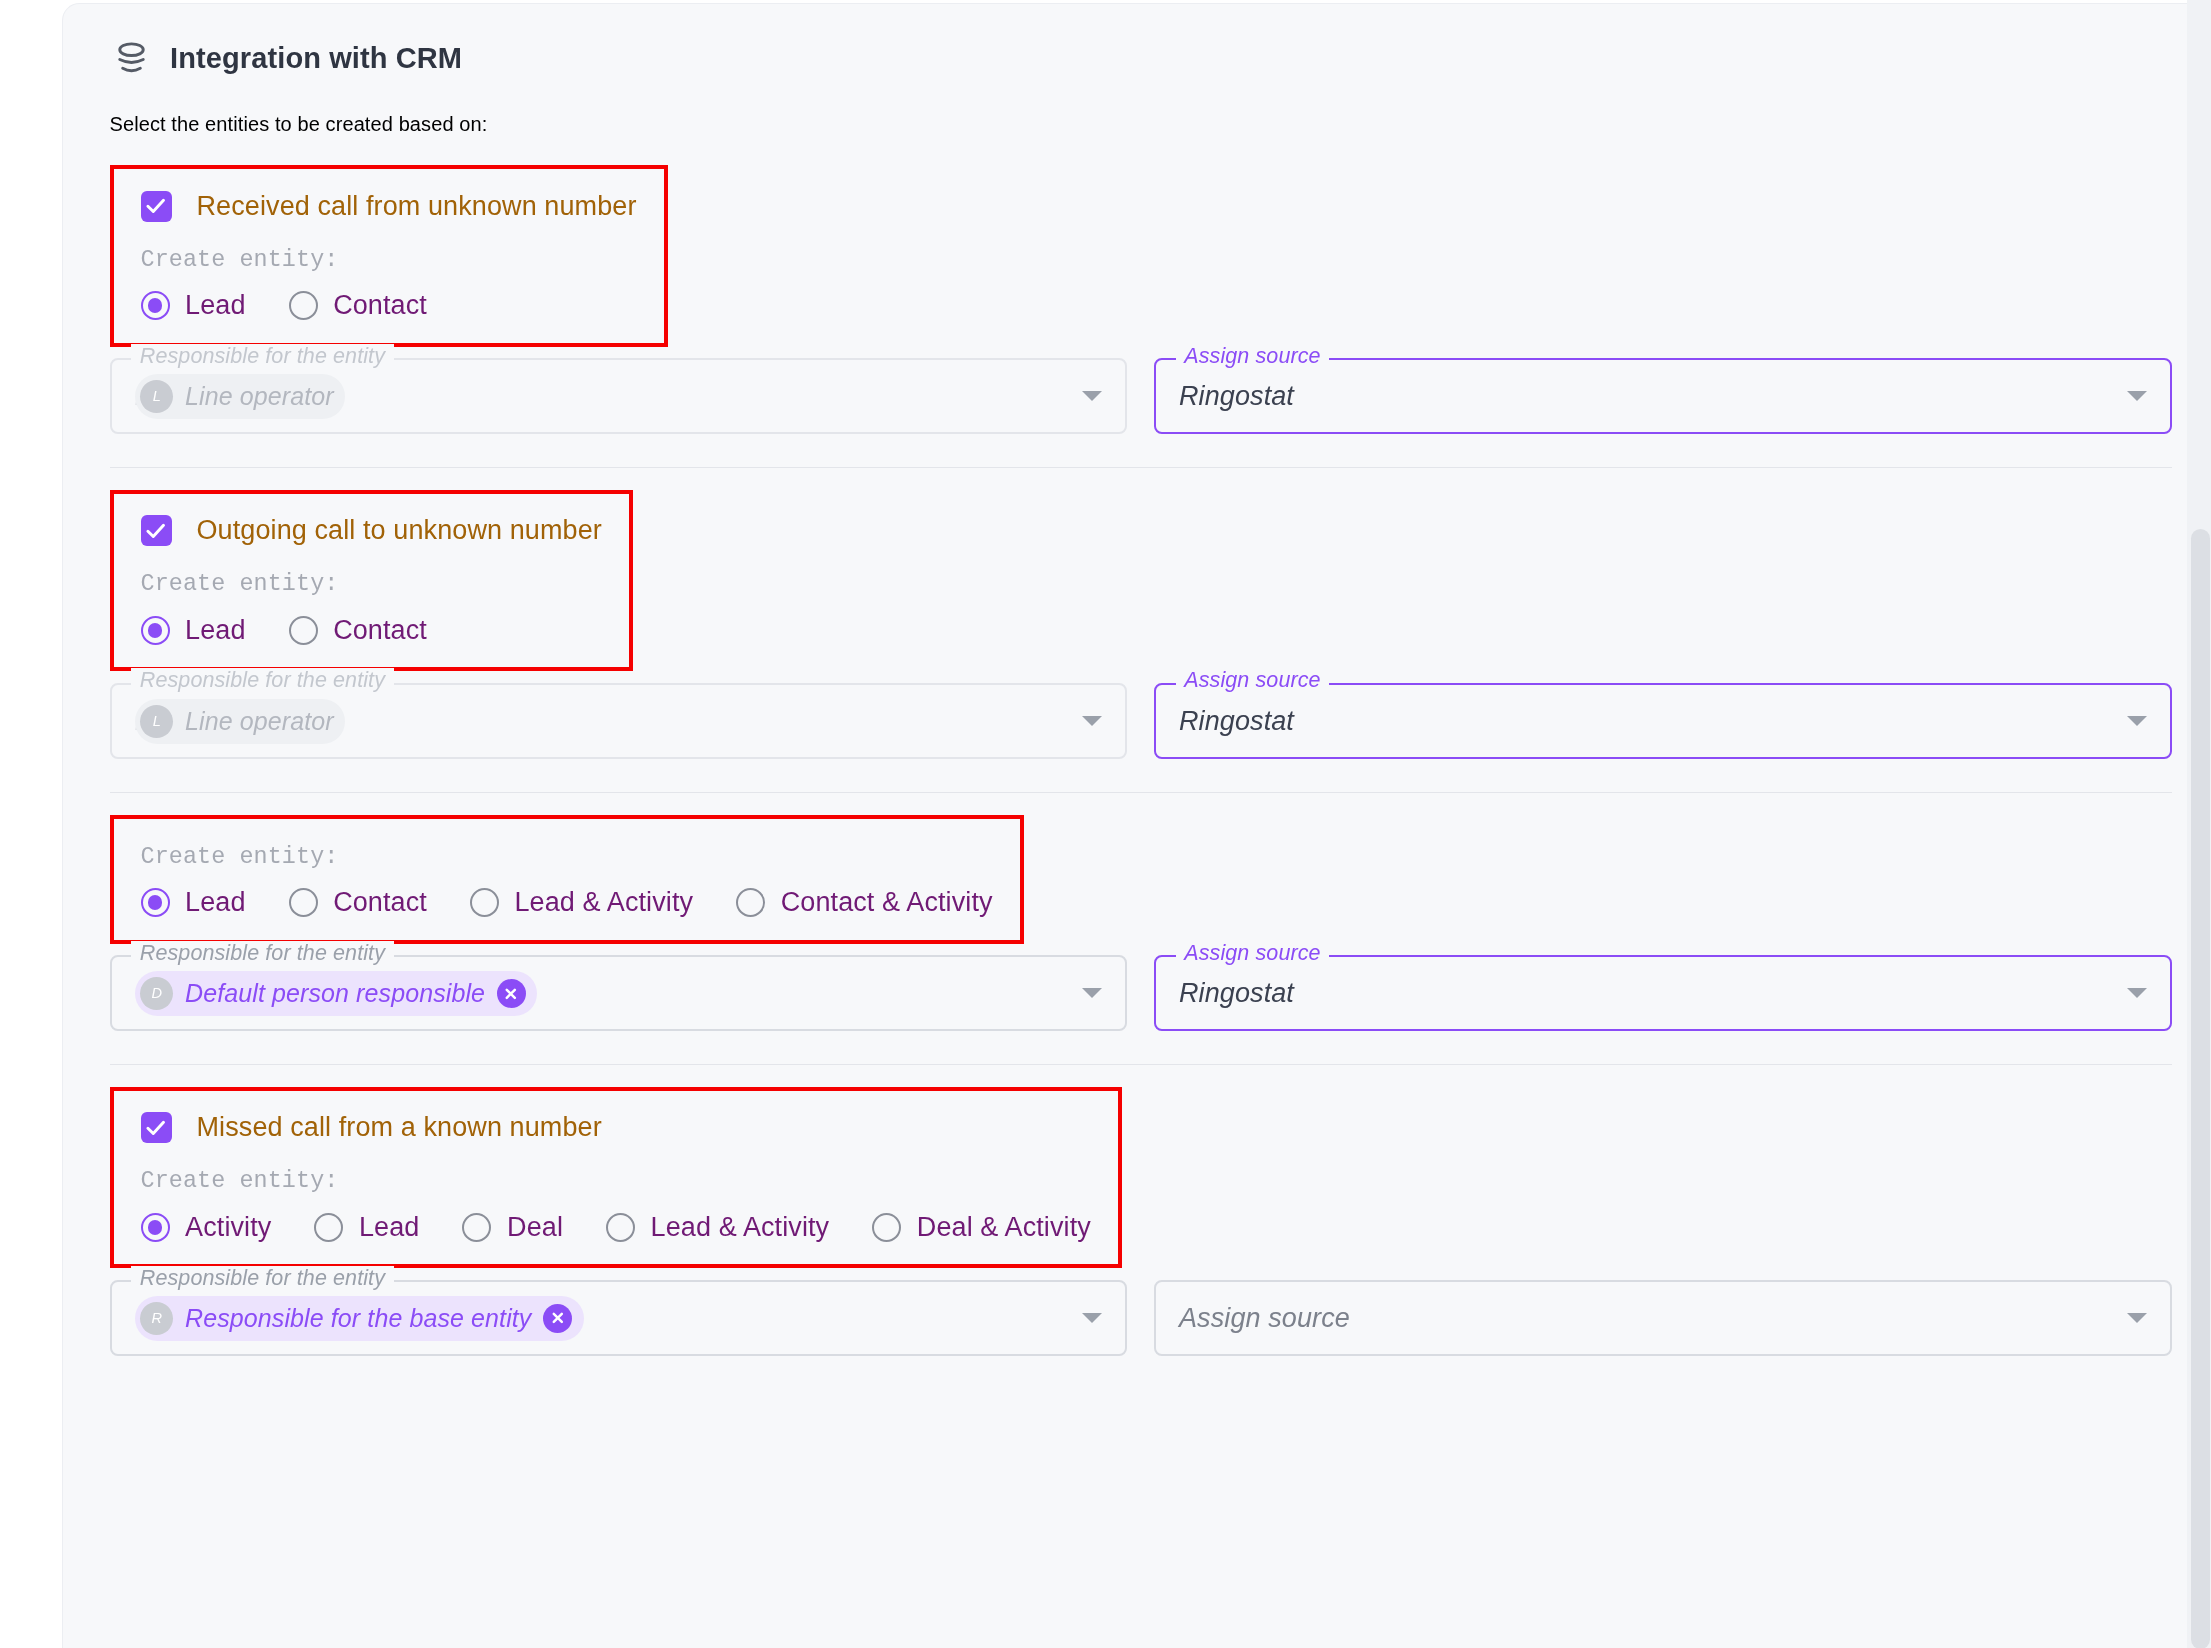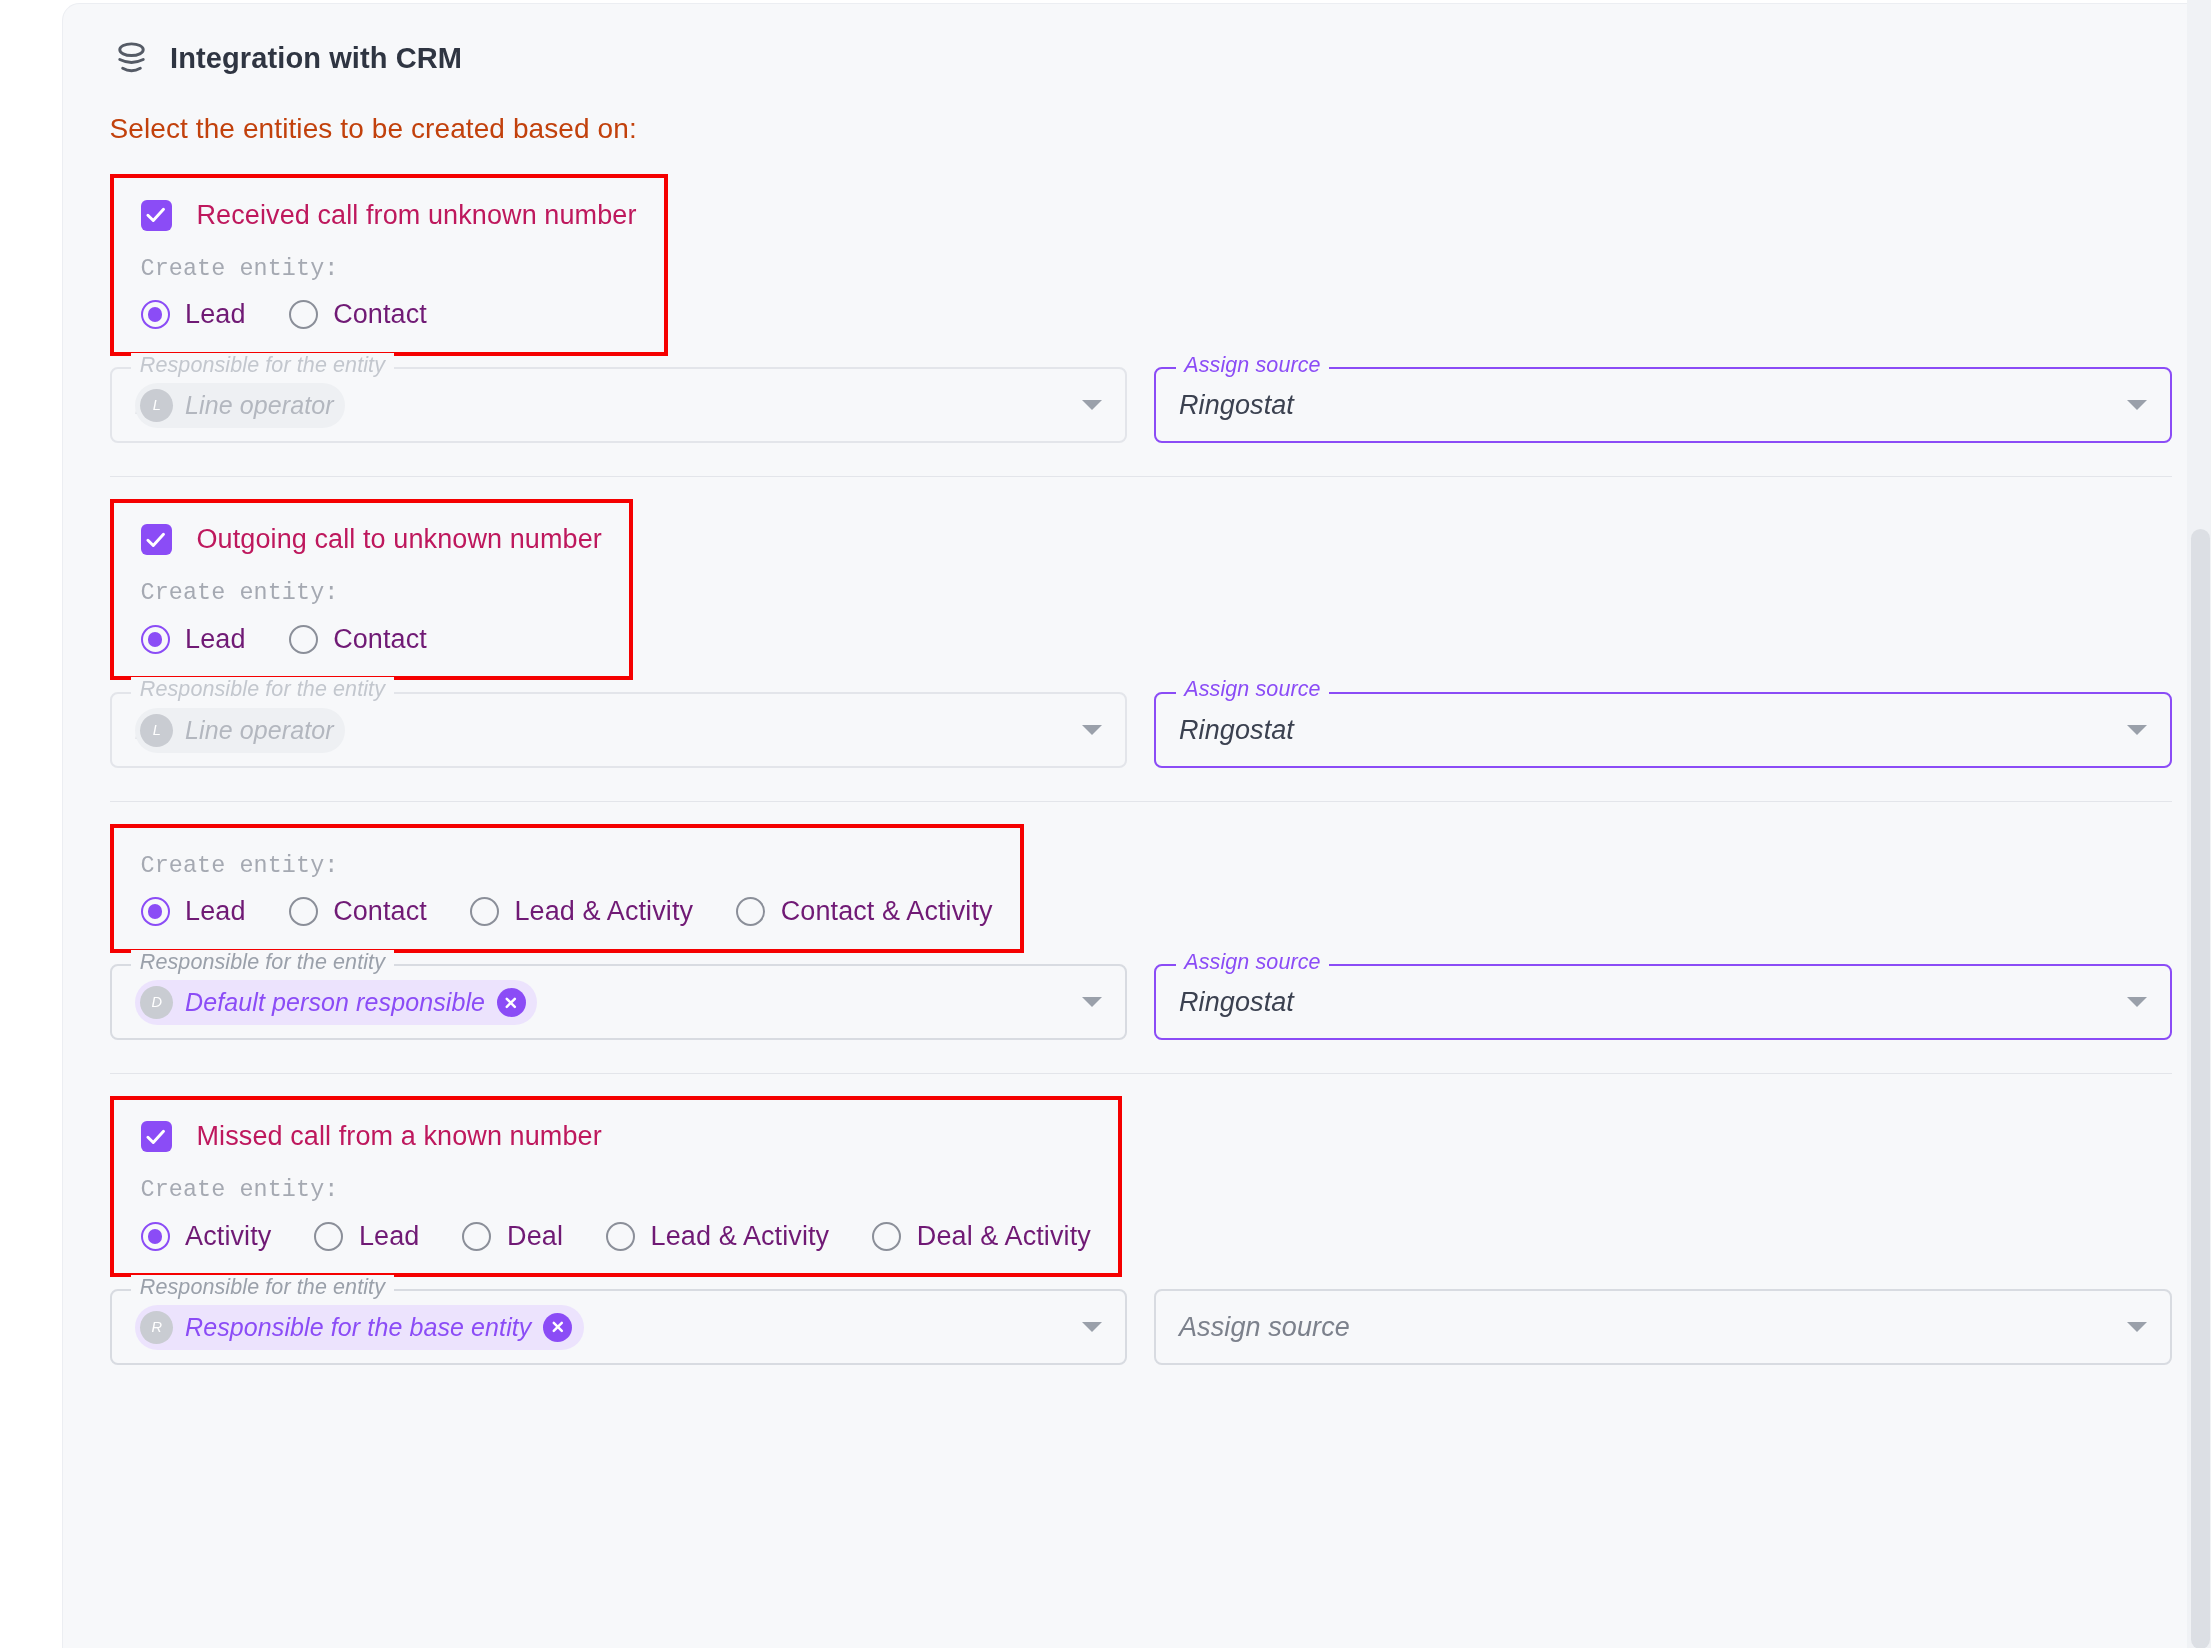--- a/index.html
+++ b/index.html
@@ -44,22 +44,22 @@
     margin-bottom: 33px;
   }
   .stack-icon { width: 43px; height: 43px; display: block; flex: 0 0 auto; }
   .header-title {
     font-size: 29px;
     font-weight: bold;
     color: #2f3542;
     letter-spacing: 0.1px;
   }
   .subtitle {
-    font-size: 28px;
-    color: #c2410c;
+    font-size: 20px;
+    color: #000000;
     margin-bottom: 29px;
     letter-spacing: 0.1px;
   }
 
   
   .section { position: relative; }
   .divider {
     height: 1px;
     background: #e3e5ea;
     margin: 0 0 0 0;
@@ -84,21 +84,21 @@
     background: #8b4cf6;
     border-radius: 5.9px;
     display: flex;
     align-items: center;
     justify-content: center;
     flex: 0 0 auto;
   }
   .checkbox svg { width: 23.4px; height: 23.4px; display: block; }
   .chk-label {
     font-size: 27px;
-    color: #be185d;
+    color: #a16207;
     letter-spacing: 0.1px;
   }
 
   .create-entity-label {
     font-size: 23.4px;
     color: #a5a9b2;
     padding: 25px 27px 0 27px;
     letter-spacing: 0.1px;
     font-family: Liberation Mono, monospace;
   }

